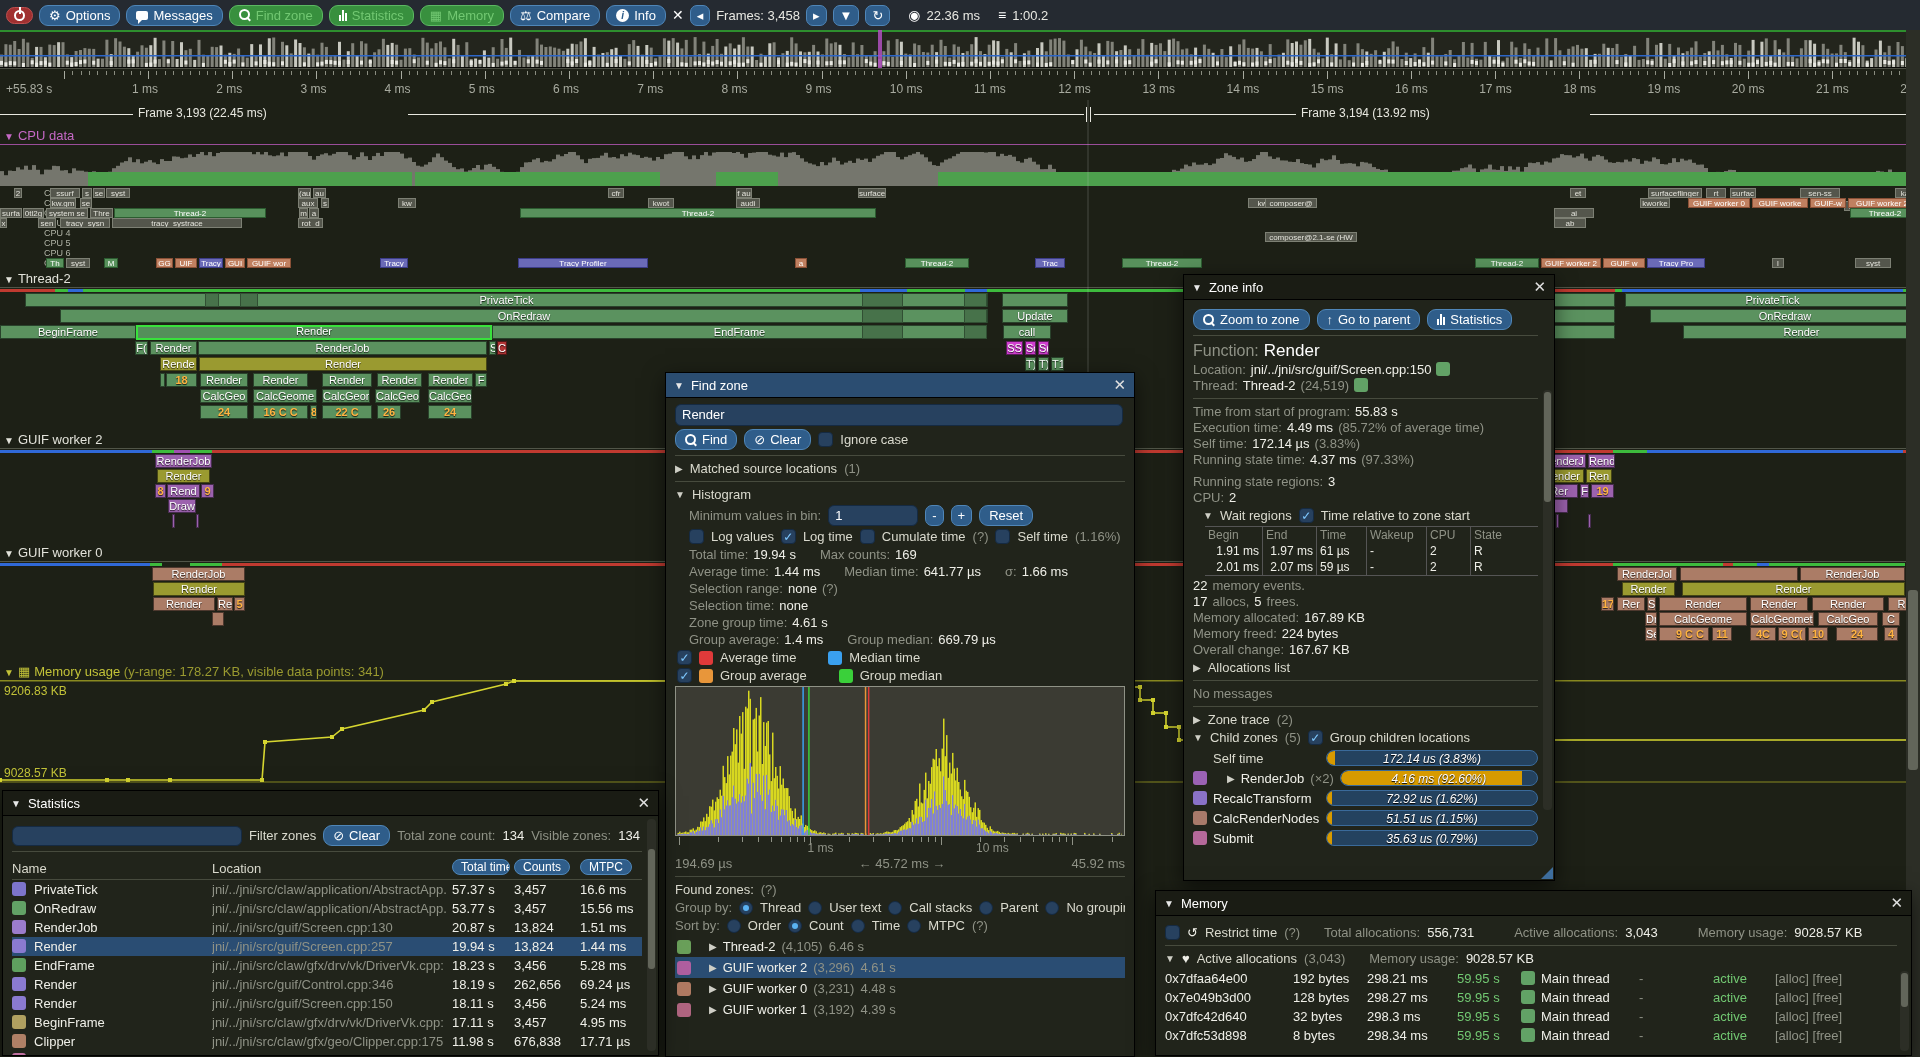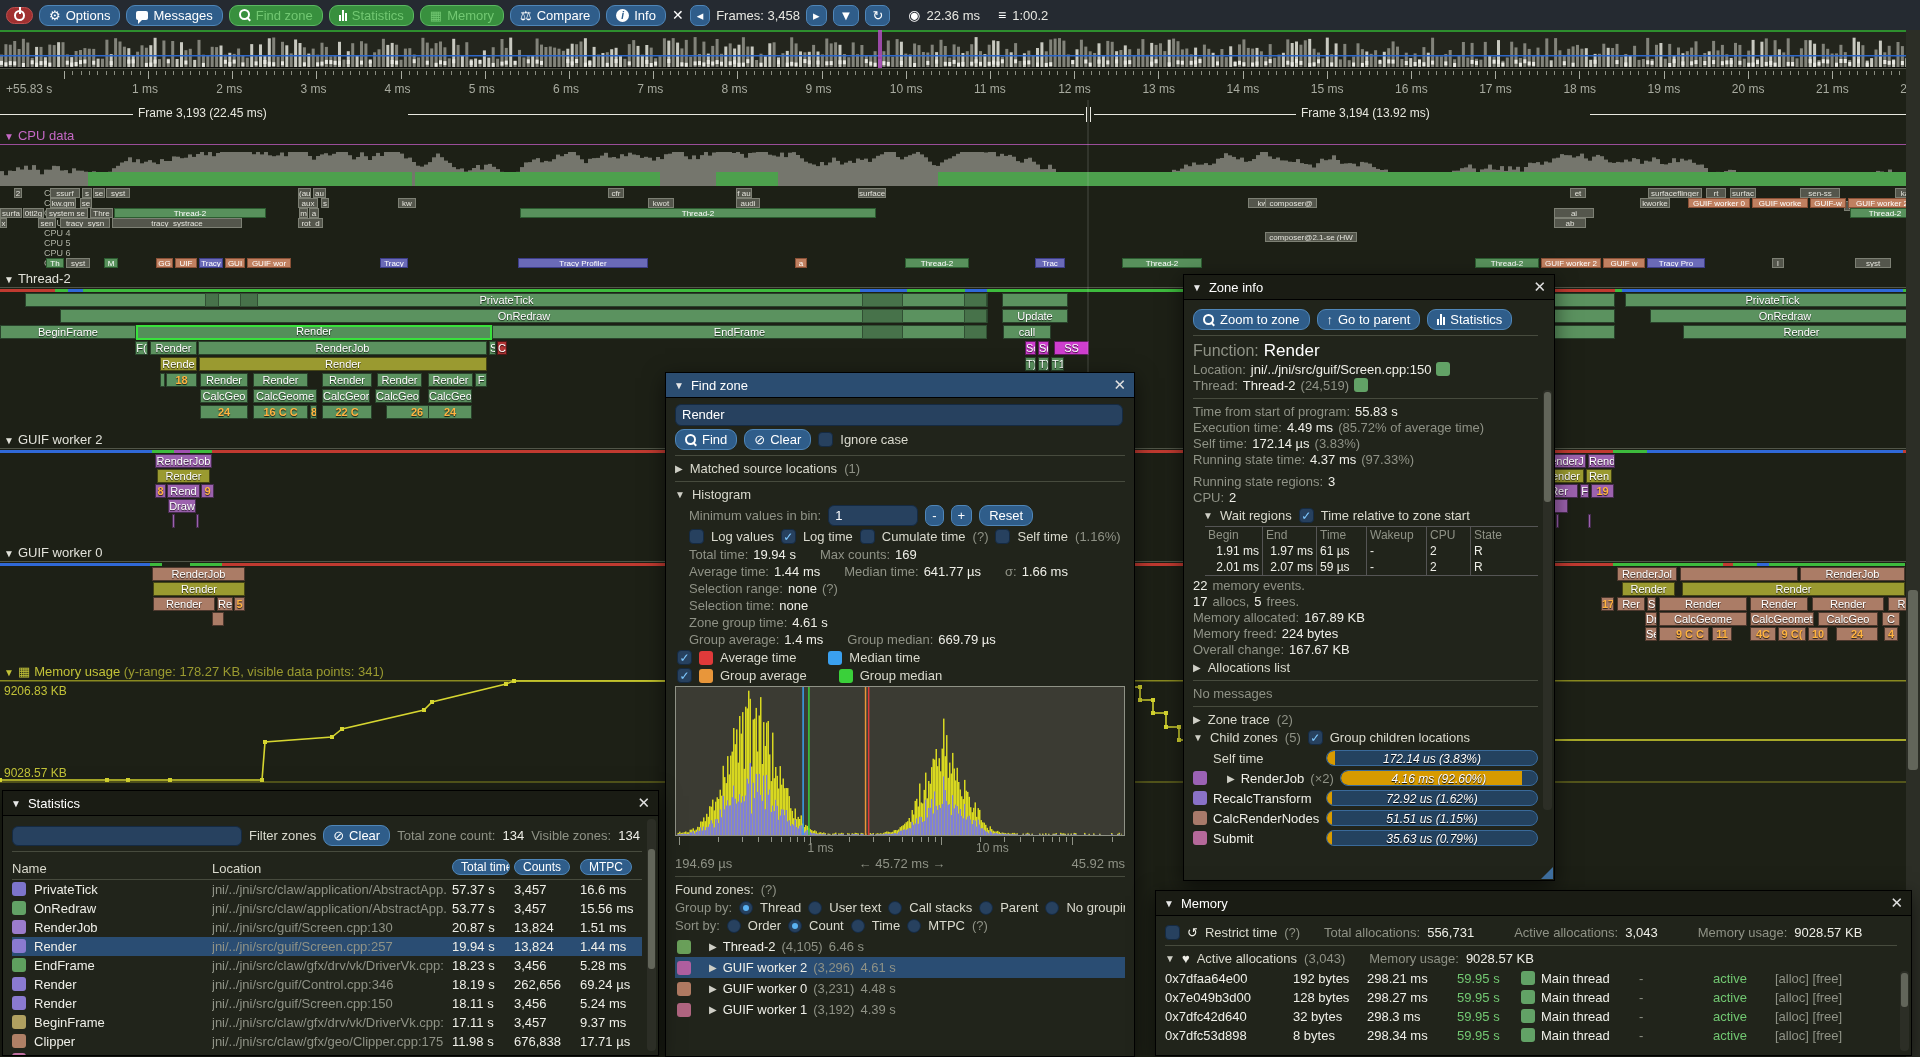--- a/index.html
+++ b/index.html
@@ -1690,21 +1690,21 @@
       <div class="zone zg" style="left: 1003px; top: 325px; width: 48px;">call</div>
       <div class="zone zg" style="left: 1553px; top: 325px; width: 62px;"></div>
       <div class="zone zg" style="left: 1683px; top: 325px; width: 237px;">Render</div>
       <div class="zone zg" style="left: 135px; top: 341px; width: 13px;">F(</div>
       <div class="zone zg" style="left: 150px; top: 341px; width: 47px;">Render</div>
       <div class="zone zg" style="left: 198px; top: 341px; width: 289px;">RenderJob</div>
       <div class="zone zg" style="left: 489px; top: 341px; width: 7px;">S</div>
       <div class="zone zred" style="left: 497px; top: 341px; width: 10px;">C</div>
       <div class="zone zmag" style="left: 1025px; top: 341px; width: 11px;">Sc</div>
       <div class="zone zmag" style="left: 1038px; top: 341px; width: 11px;">S(</div>
-      <div class="zone zmag" style="left: 1054px; top: 341px; width: 35px;">SS</div>
+      <div class="zone zmag" style="left: 1006px; top: 341px; width: 17px;">SS</div>
       <div class="zone zy" style="left: 160px; top: 357px; width: 37px;">Rende</div>
       <div class="zone zy" style="left: 199px; top: 357px; width: 288px;">Render</div>
       <div class="zone zg" style="left: 1025px; top: 357px; width: 11px;">T)</div>
       <div class="zone zg" style="left: 1038px; top: 357px; width: 11px;">T)</div>
       <div class="zone zg" style="left: 1051px; top: 357px; width: 13px;">T1</div>
       <div class="zone zg" style="left: 160px; top: 373px; width: 5px;"></div>
       <div class="zone zg num" style="left: 166px; top: 373px; width: 31px;">18</div>
       <div class="zone zg" style="left: 200px; top: 373px; width: 48px;">Render</div>
       <div class="zone zg" style="left: 253px; top: 373px; width: 55px;">Render</div>
       <div class="zone zg" style="left: 322px; top: 373px; width: 50px;">Render</div>
@@ -1713,21 +1713,21 @@
       <div class="zone zg" style="left: 475px; top: 373px; width: 12px;">F</div>
       <div class="zone zg" style="left: 200px; top: 389px; width: 48px;">CalcGeo</div>
       <div class="zone zg" style="left: 253px; top: 389px; width: 64px;">CalcGeome</div>
       <div class="zone zg" style="left: 322px; top: 389px; width: 48px;">CalcGeor</div>
       <div class="zone zg" style="left: 375px; top: 389px; width: 45px;">CalcGeo</div>
       <div class="zone zg" style="left: 428px; top: 389px; width: 44px;">CalcGeo</div>
       <div class="zone zg num" style="left: 200px; top: 405px; width: 48px;">24</div>
       <div class="zone zg num" style="left: 253px; top: 405px; width: 55px;">16  C C</div>
       <div class="zone zg num" style="left: 310px; top: 405px; width: 7px;">8</div>
       <div class="zone zg num" style="left: 322px; top: 405px; width: 50px;">22  C</div>
-      <div class="zone zg num" style="left: 377px; top: 405px; width: 62px; margin-left: 9px;">26</div>
+      <div class="zone zg num" style="left: 377px; top: 405px; width: 24px;">26</div>
       <div class="zone zg num" style="left: 428px; top: 405px; width: 44px;">24</div>
       <div class="sec-label" style="top: 432px;"><span class="tri">▼</span>GUIF worker 2</div>
       <div class="strip-seg" style="left: 0px; top: 450px; width: 152px; background: rgb(48, 105, 216);"></div>
       <div class="strip-seg" style="left: 152px; top: 450px; width: 22px; background: rgb(61, 187, 61);"></div>
       <div class="strip-seg" style="left: 174px; top: 450px; width: 16px; background: rgb(160, 80, 176);"></div>
       <div class="strip-seg" style="left: 190px; top: 450px; width: 22px; background: rgb(61, 187, 61);"></div>
       <div class="strip-seg" style="left: 212px; top: 450px; width: 1401px; background: rgb(192, 58, 48);"></div>
       <div class="strip-seg" style="left: 1613px; top: 450px; width: 34px; background: rgb(61, 187, 61);"></div>
       <div class="strip-seg" style="left: 1647px; top: 450px; width: 256px; background: rgb(48, 105, 216);"></div>
       <div class="strip-seg" style="left: 1903px; top: 450px; width: 17px; background: rgb(192, 58, 48);"></div>
@@ -2720,21 +2720,21 @@
             <div class="g">jni/../jni/src/guif/Screen.cpp:150</div>
             <div class="w">18.11 s</div>
             <div class="w">3,456</div>
             <div class="w">5.24 ms</div>
           </div>
           <div class="st-grid">
             <div><span class="csq" style="background: rgb(176, 160, 96); vertical-align: -2px; margin-right: 8px;"></span><span class="w">BeginFrame</span></div>
             <div class="g">jni/../jni/src/claw/gfx/drv/vk/DriverVk.cpp:</div>
             <div class="w">17.11 s</div>
             <div class="w">3,457</div>
-            <div class="w">9.37 ms</div>
+            <div class="w">4.95 ms</div>
           </div>
           <div class="st-grid">
             <div><span class="csq" style="background: rgb(176, 128, 102); vertical-align: -2px; margin-right: 8px;"></span><span class="w">Clipper</span></div>
             <div class="g">jni/../jni/src/claw/gfx/geo/Clipper.cpp:175</div>
             <div class="w">11.98 s</div>
             <div class="w">676,838</div>
             <div class="w">17.71 µs</div>
           </div>
           <div class="st-grid">
             <div><span class="csq" style="background: rgb(192, 112, 160); vertical-align: -2px; margin-right: 8px;"></span><span class="w">CalcGeometry</span></div>

